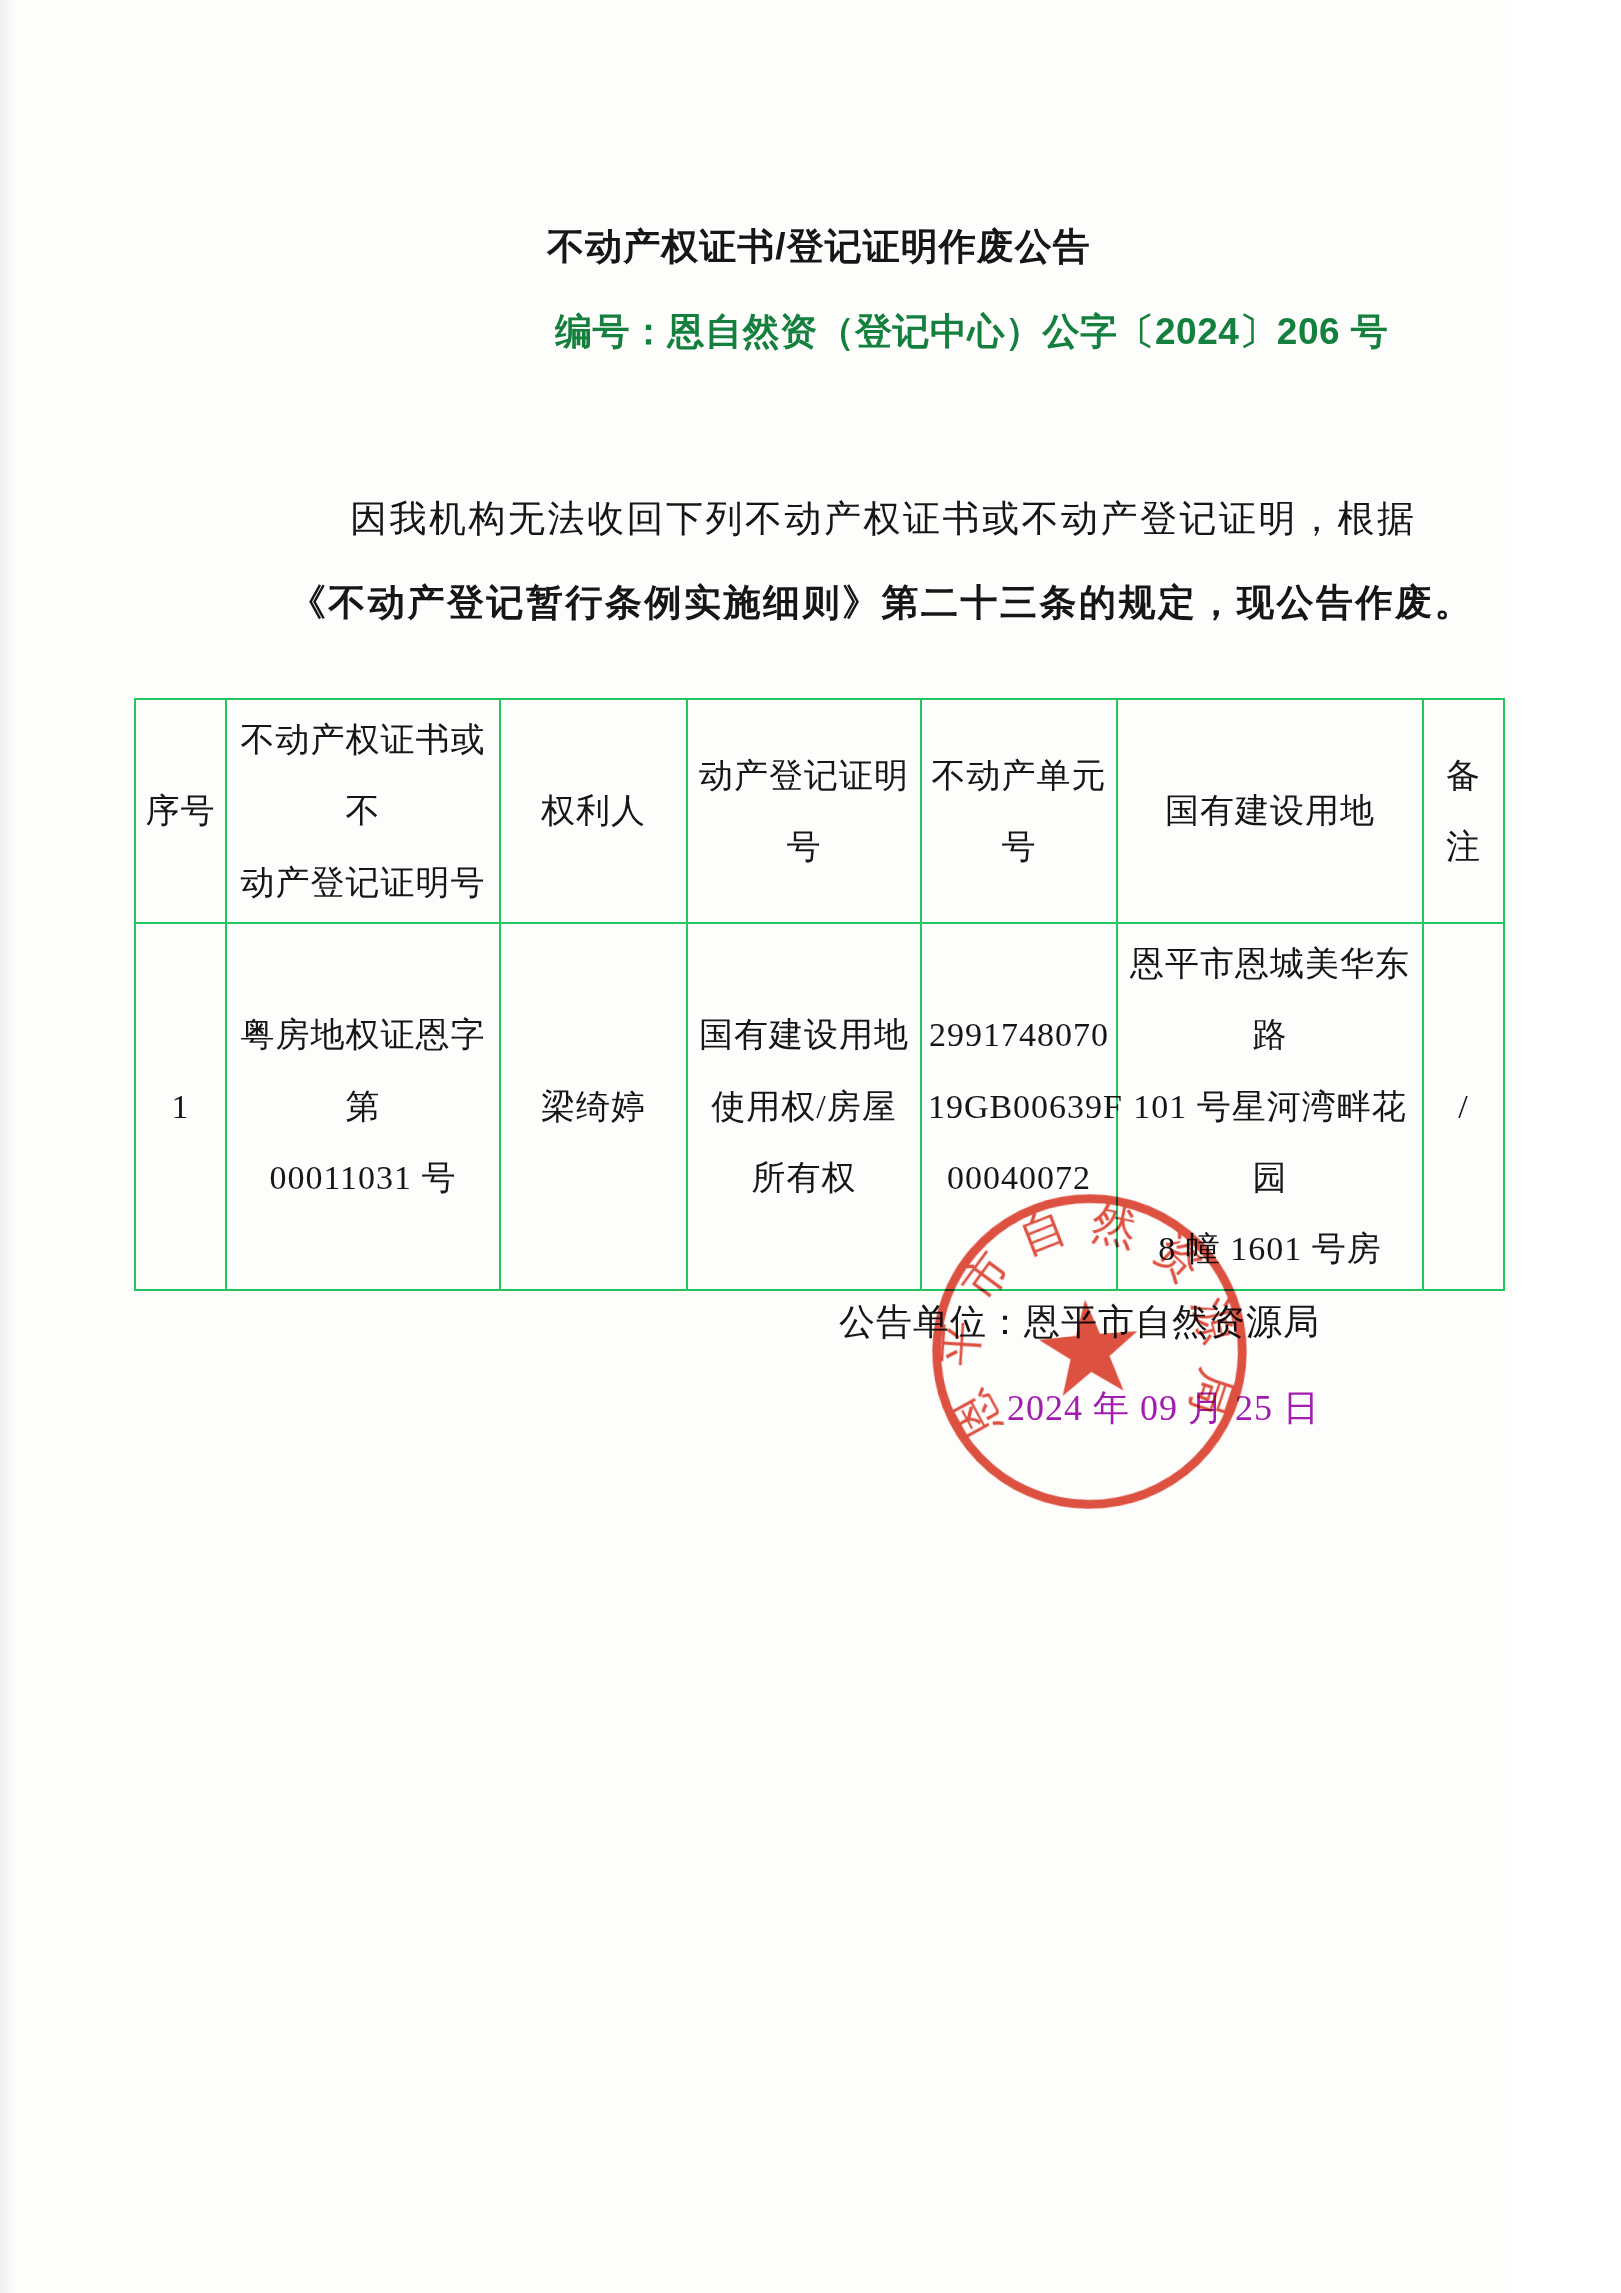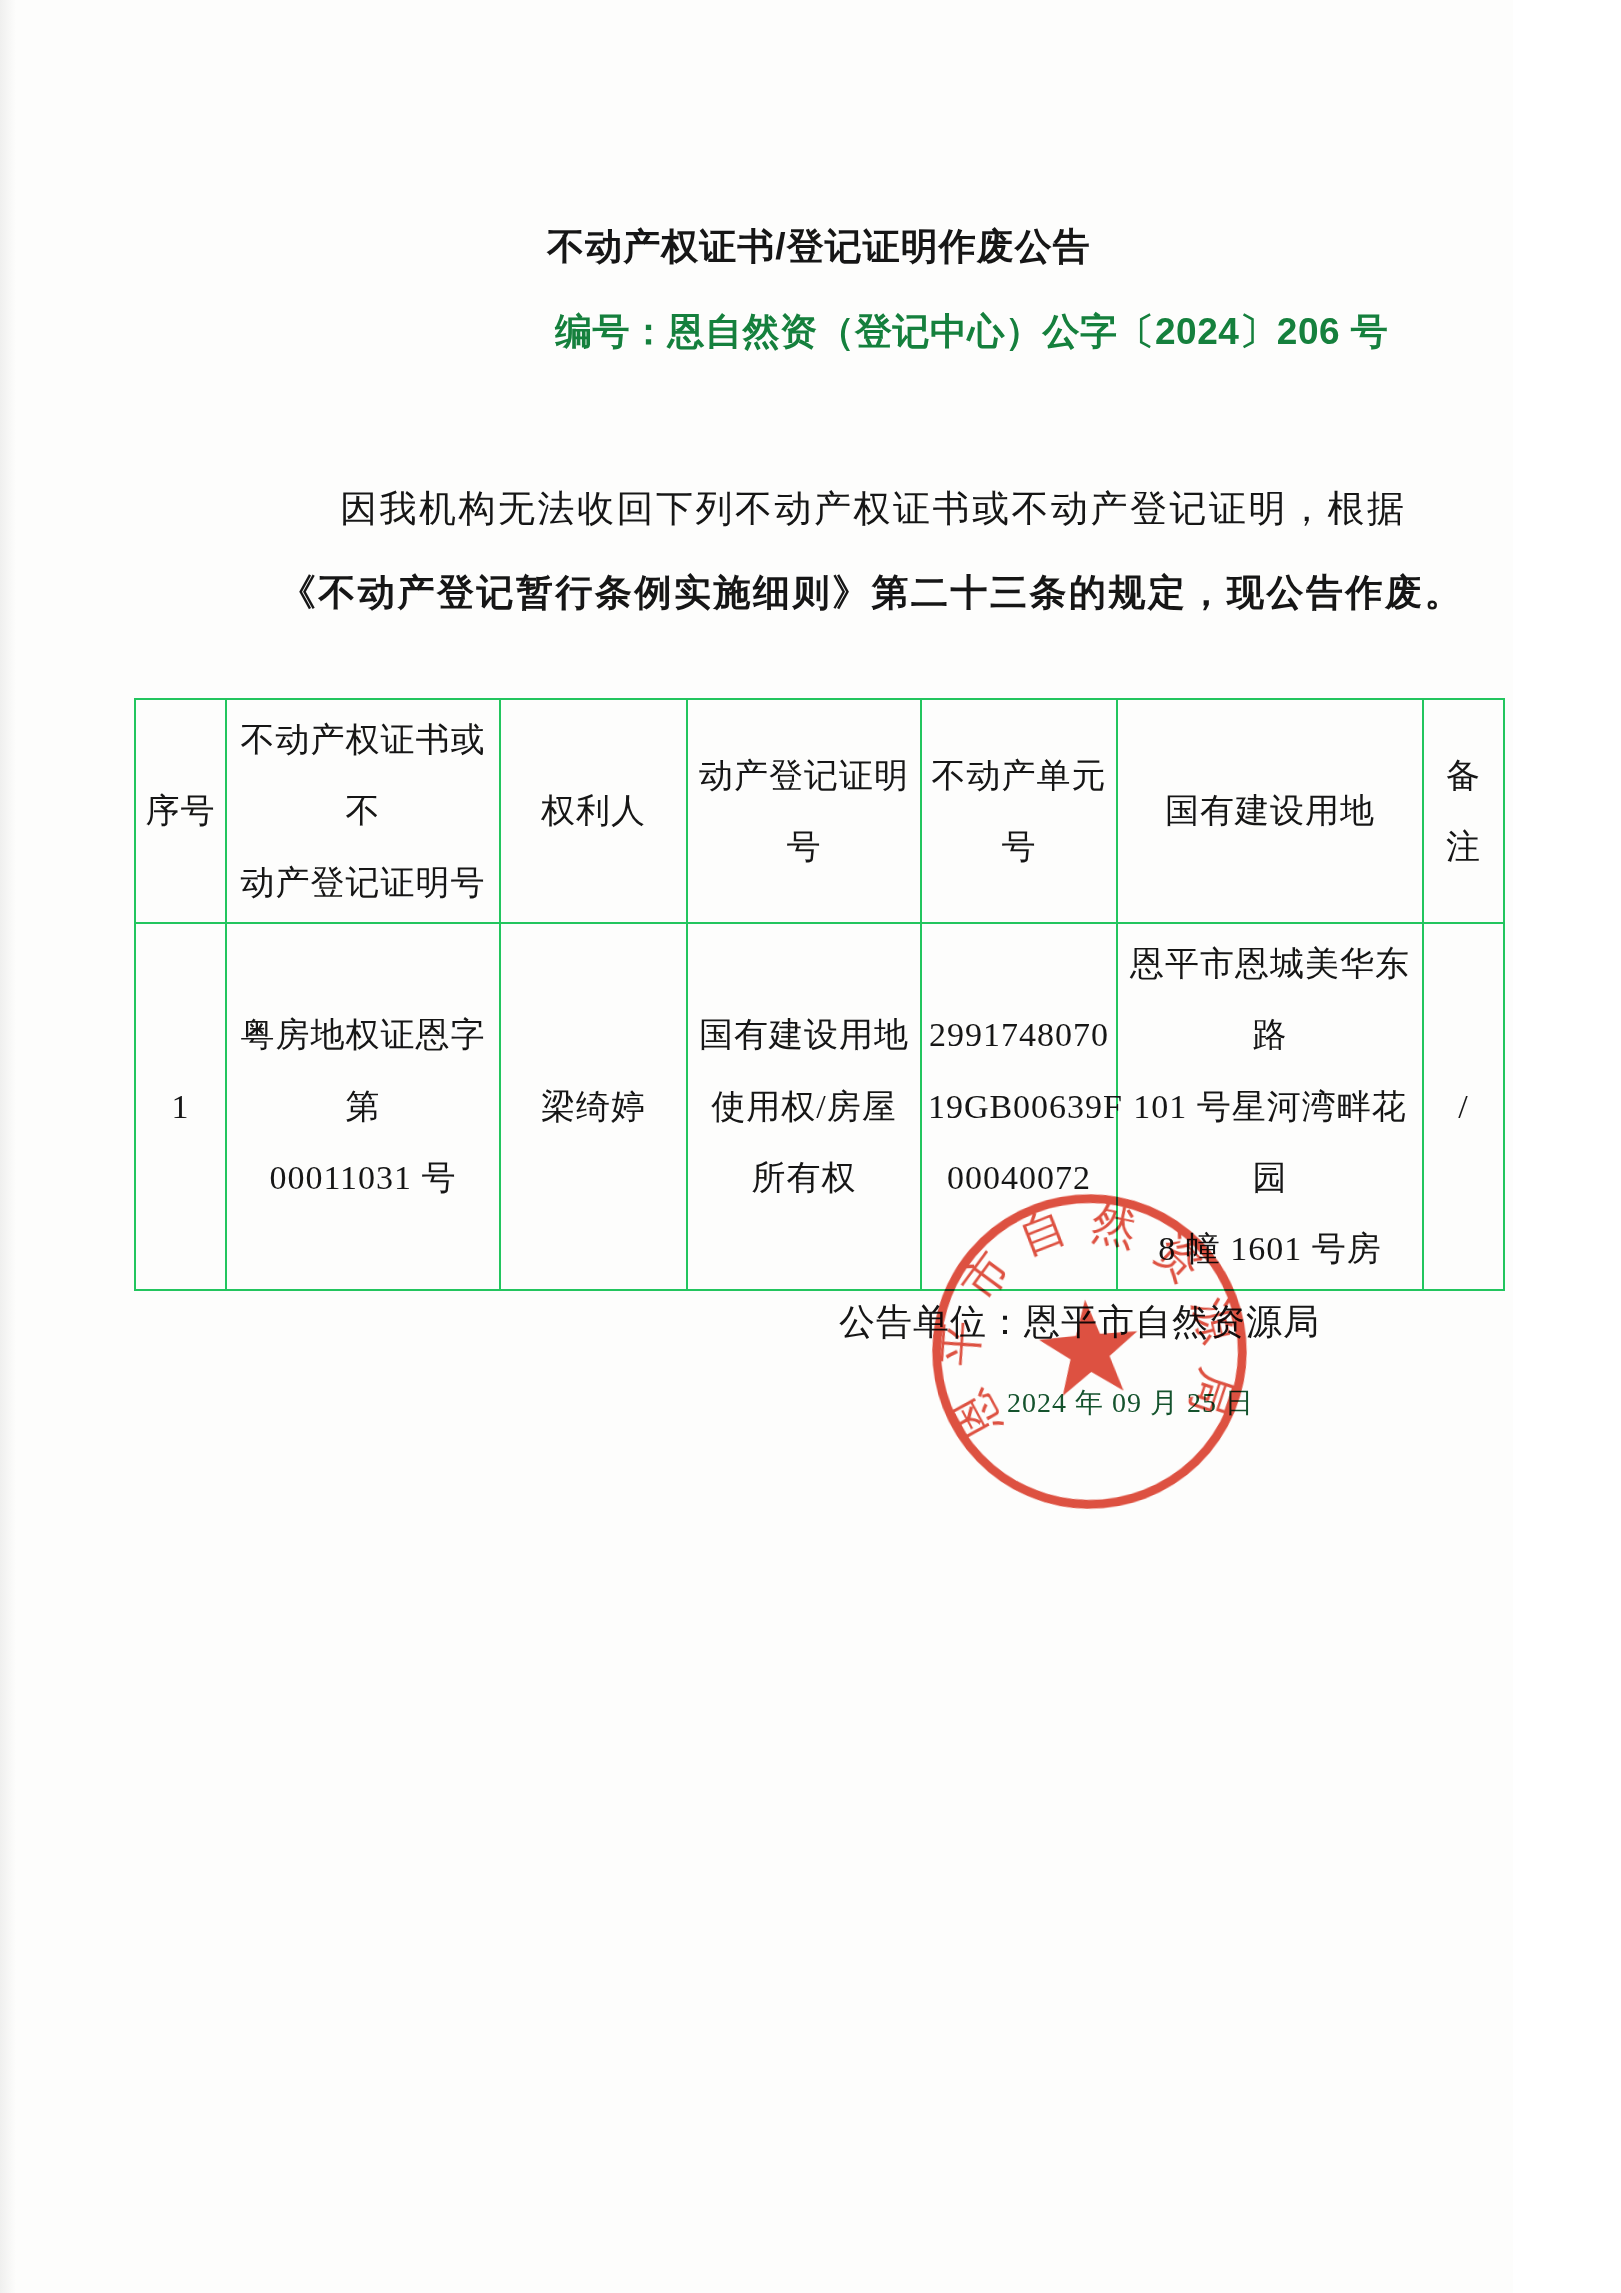--- a/index.html
+++ b/index.html
@@ -22,21 +22,21 @@
     font-size:37px;font-weight:600;letter-spacing:1px;
     color:#161616;
   }
   .doc-number{
     position:absolute;top:307px;left:555px;
     font-family:"Liberation Sans","DejaVu Sans",sans-serif;
     font-size:37px;font-weight:600;letter-spacing:0.5px;
     white-space:nowrap;color:#15803d;
   }
   .body-line{
-    position:absolute;margin:8px;
+    position:absolute;margin:18px;
     font-size:37px;letter-spacing:2.5px;white-space:nowrap;
     color:#161616;
   }
   .body-line.l1{top:476px;left:332px;}
   .body-line.l2{top:560px;left:271px;font-weight:bold;}
   table.notice{
     position:absolute;top:698px;left:134px;
     width:1370px;
     border-collapse:collapse;table-layout:fixed;
     font-size:34px;color:#161616;
@@ -53,22 +53,22 @@
   }
   tr.hdr{height:174px;}
   tr.row{height:230px;}
   .issuer{
     position:absolute;top:1298px;left:839px;
     font-size:36px;letter-spacing:1px;white-space:nowrap;
     color:#161616;
   }
   .date{
     position:absolute;top:1384px;left:1007px;
-    font-size:28px;letter-spacing:1px;white-space:nowrap;
-    color:#14532d;
+    font-size:36px;letter-spacing:1px;white-space:nowrap;
+    color:#a21caf;
   }
   .seal{
     position:absolute;left:923px;top:1185px;width:333px;height:333px;
     mix-blend-mode:multiply;opacity:.93;
     transform:rotate(-5deg);
     filter:blur(0.4px);
     pointer-events:none;
   }
 </style>
 </head>

